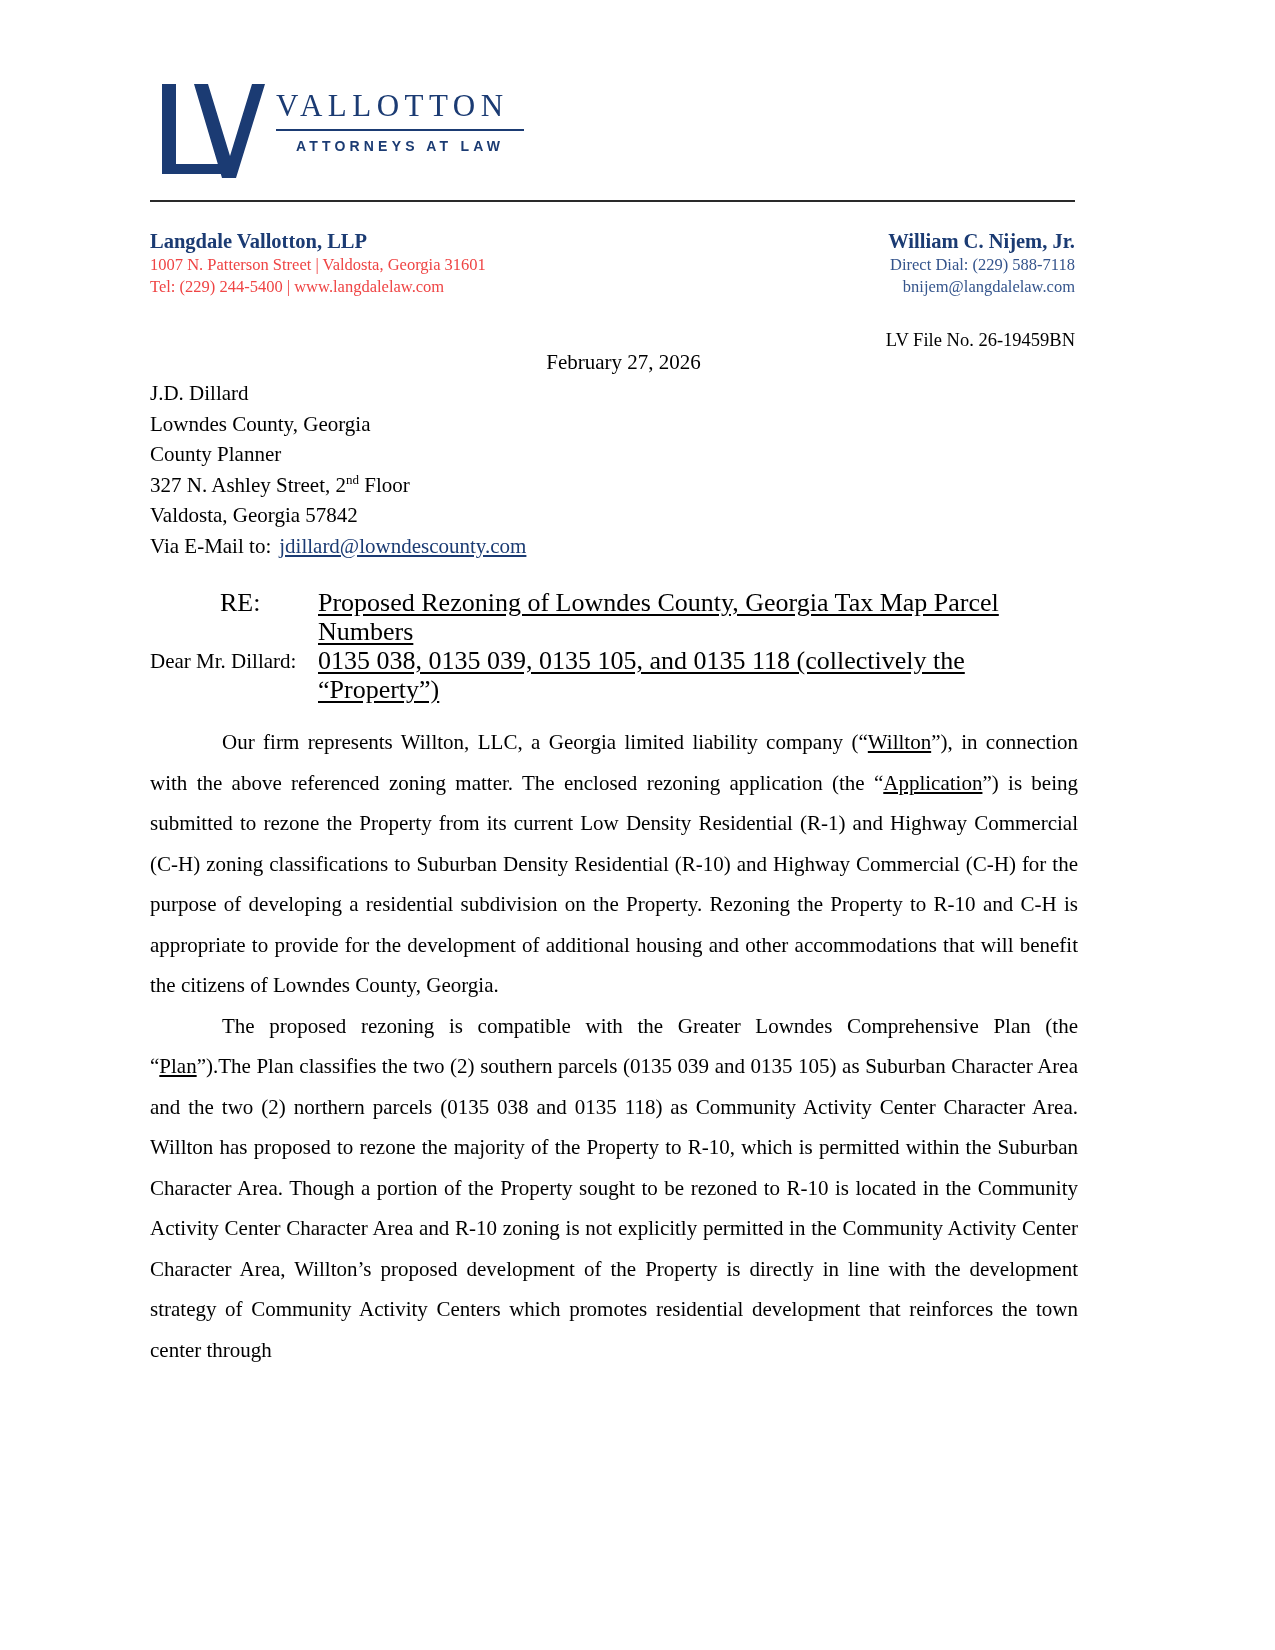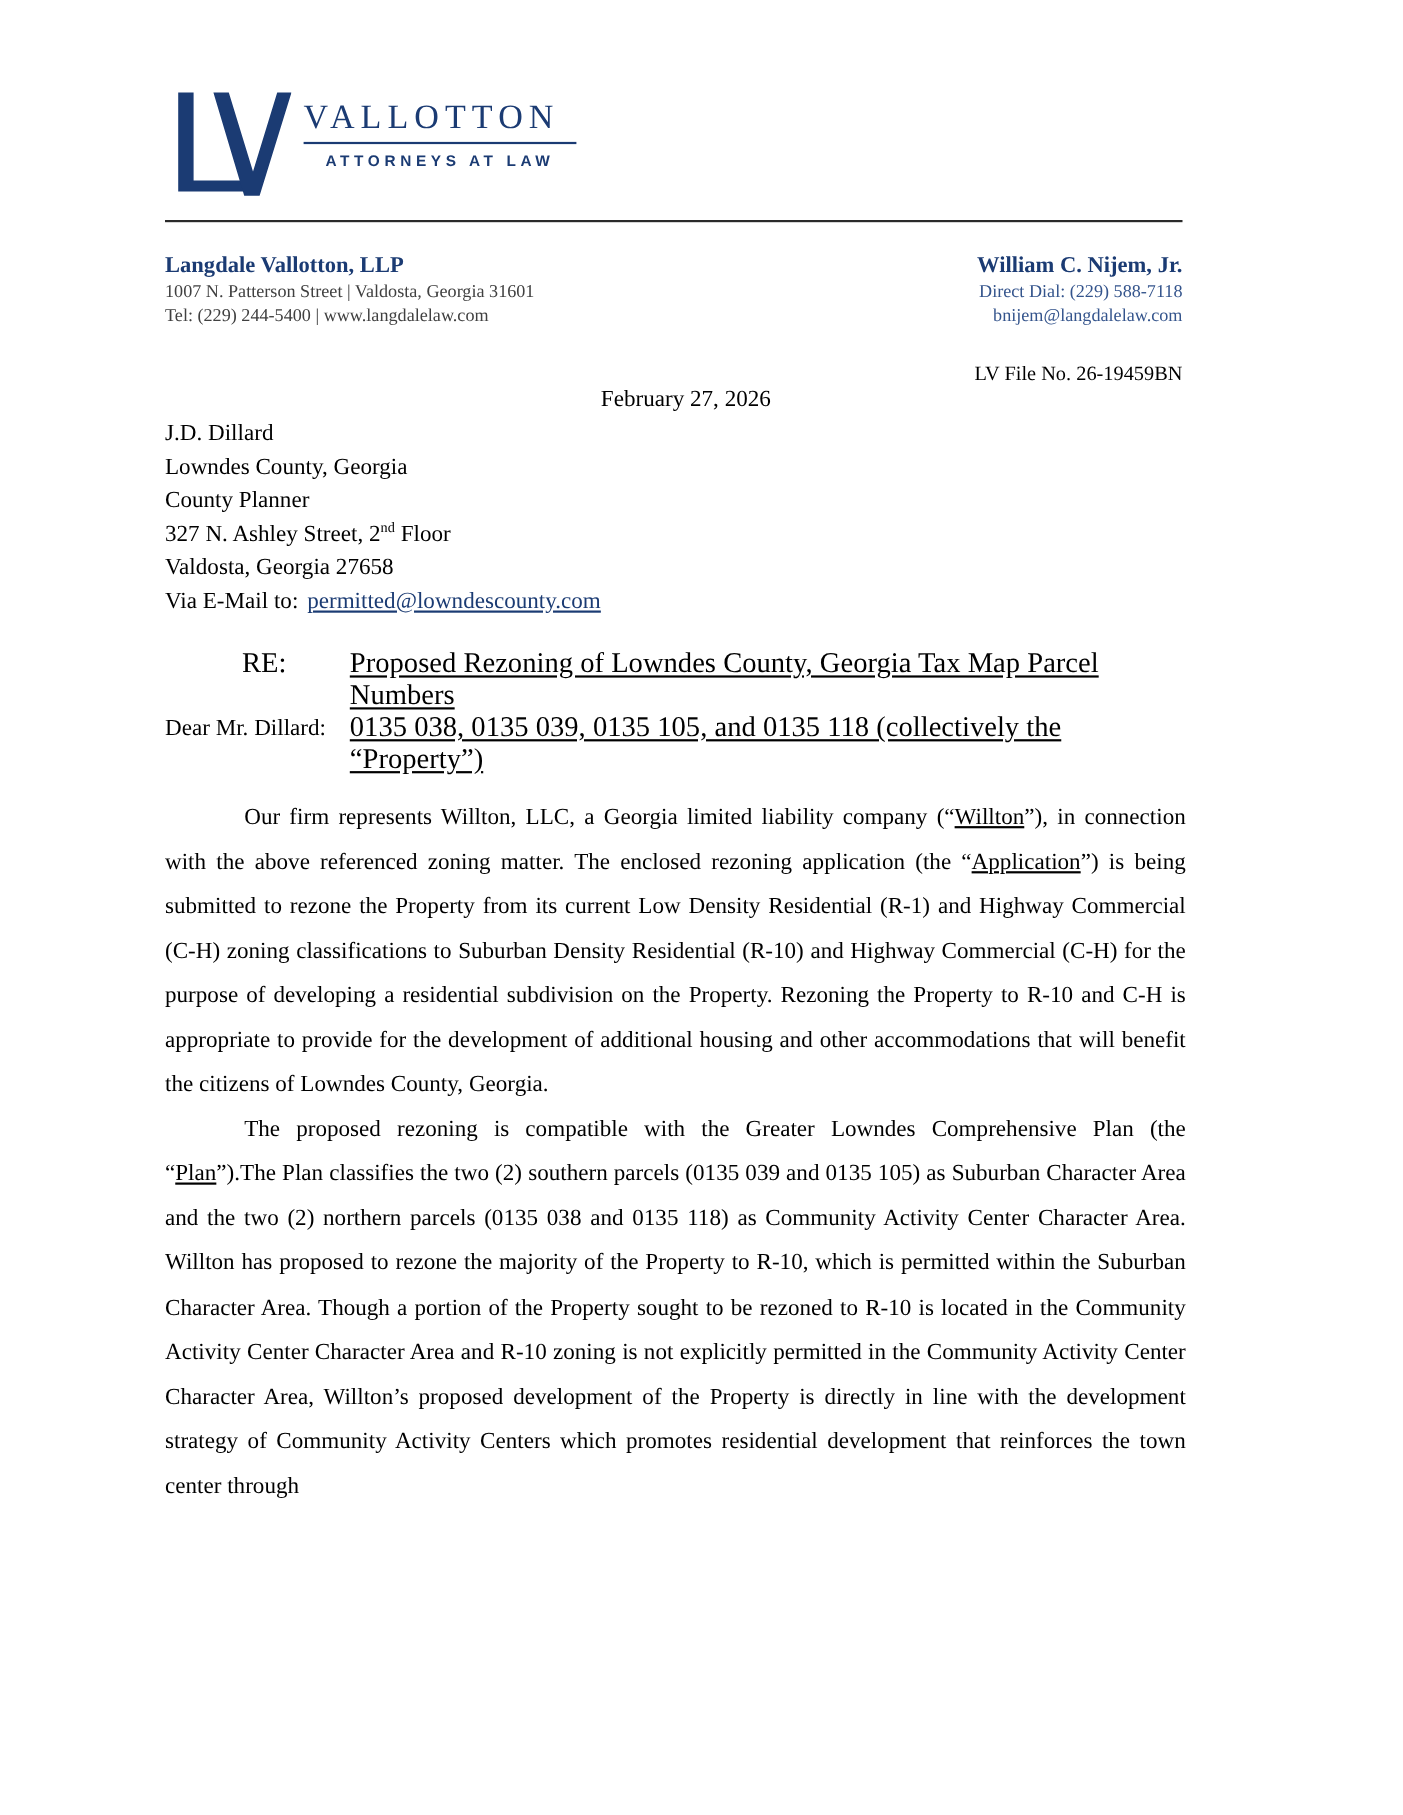--- a/index.html
+++ b/index.html
@@ -86,21 +86,21 @@
   .firm-name {
     font-family: "Liberation Serif", serif;
     font-weight: bold;
     font-size: 20.5px;
     color: #1b3b73;
     line-height: 26px;
   }
   .firm-line {
     font-family: "Liberation Serif", serif;
     font-size: 16.5px;
-    color: #404040;
+    color: #ef4444;
     line-height: 22px;
   }
 
   .attorney-block {
     position: absolute;
     right: 200px;
     top: 228px;
     width: 360px;
     text-align: right;
   }
@@ -244,23 +244,23 @@
 
   <div class="date">February 27, 2026</div>
 
   <div class="address-block">
     <div class="line">J.D. Dillard</div>
     <div class="line">Lowndes County, Georgia</div>
     <div class="line">County Planner</div>
     <div class="line">
       <span>327 N. Ashley Street, 2</span><sup>nd</sup><span> Floor</span>
     </div>
-    <div class="line">Valdosta, Georgia 27658</div>
+    <div class="line">Valdosta, Georgia 57842</div>
     <div class="line">
-      <span>Via E-Mail to:</span><span class="email-link">permitted@lowndescounty.com</span>
+      <span>Via E-Mail to:</span><span class="email-link">jdillard@lowndescounty.com</span>
     </div>
   </div>
 
   <div class="re-block">
     <div class="re-label">RE:</div>
     <div class="re-text">
       <div>Proposed Rezoning of Lowndes County, Georgia Tax Map Parcel Numbers</div>
       <div>0135 038, 0135 039, 0135 105, and 0135 118 (collectively the “Property”)</div>
     </div>
   </div>

